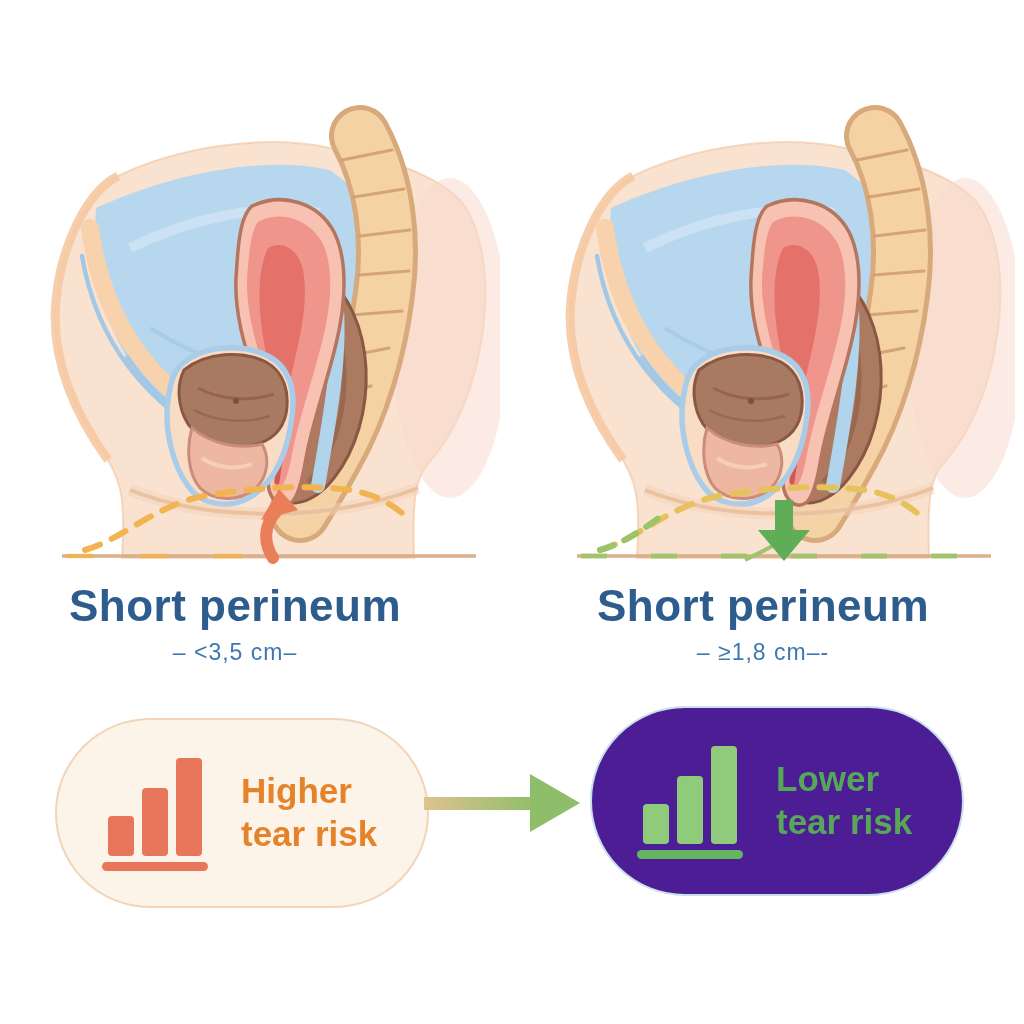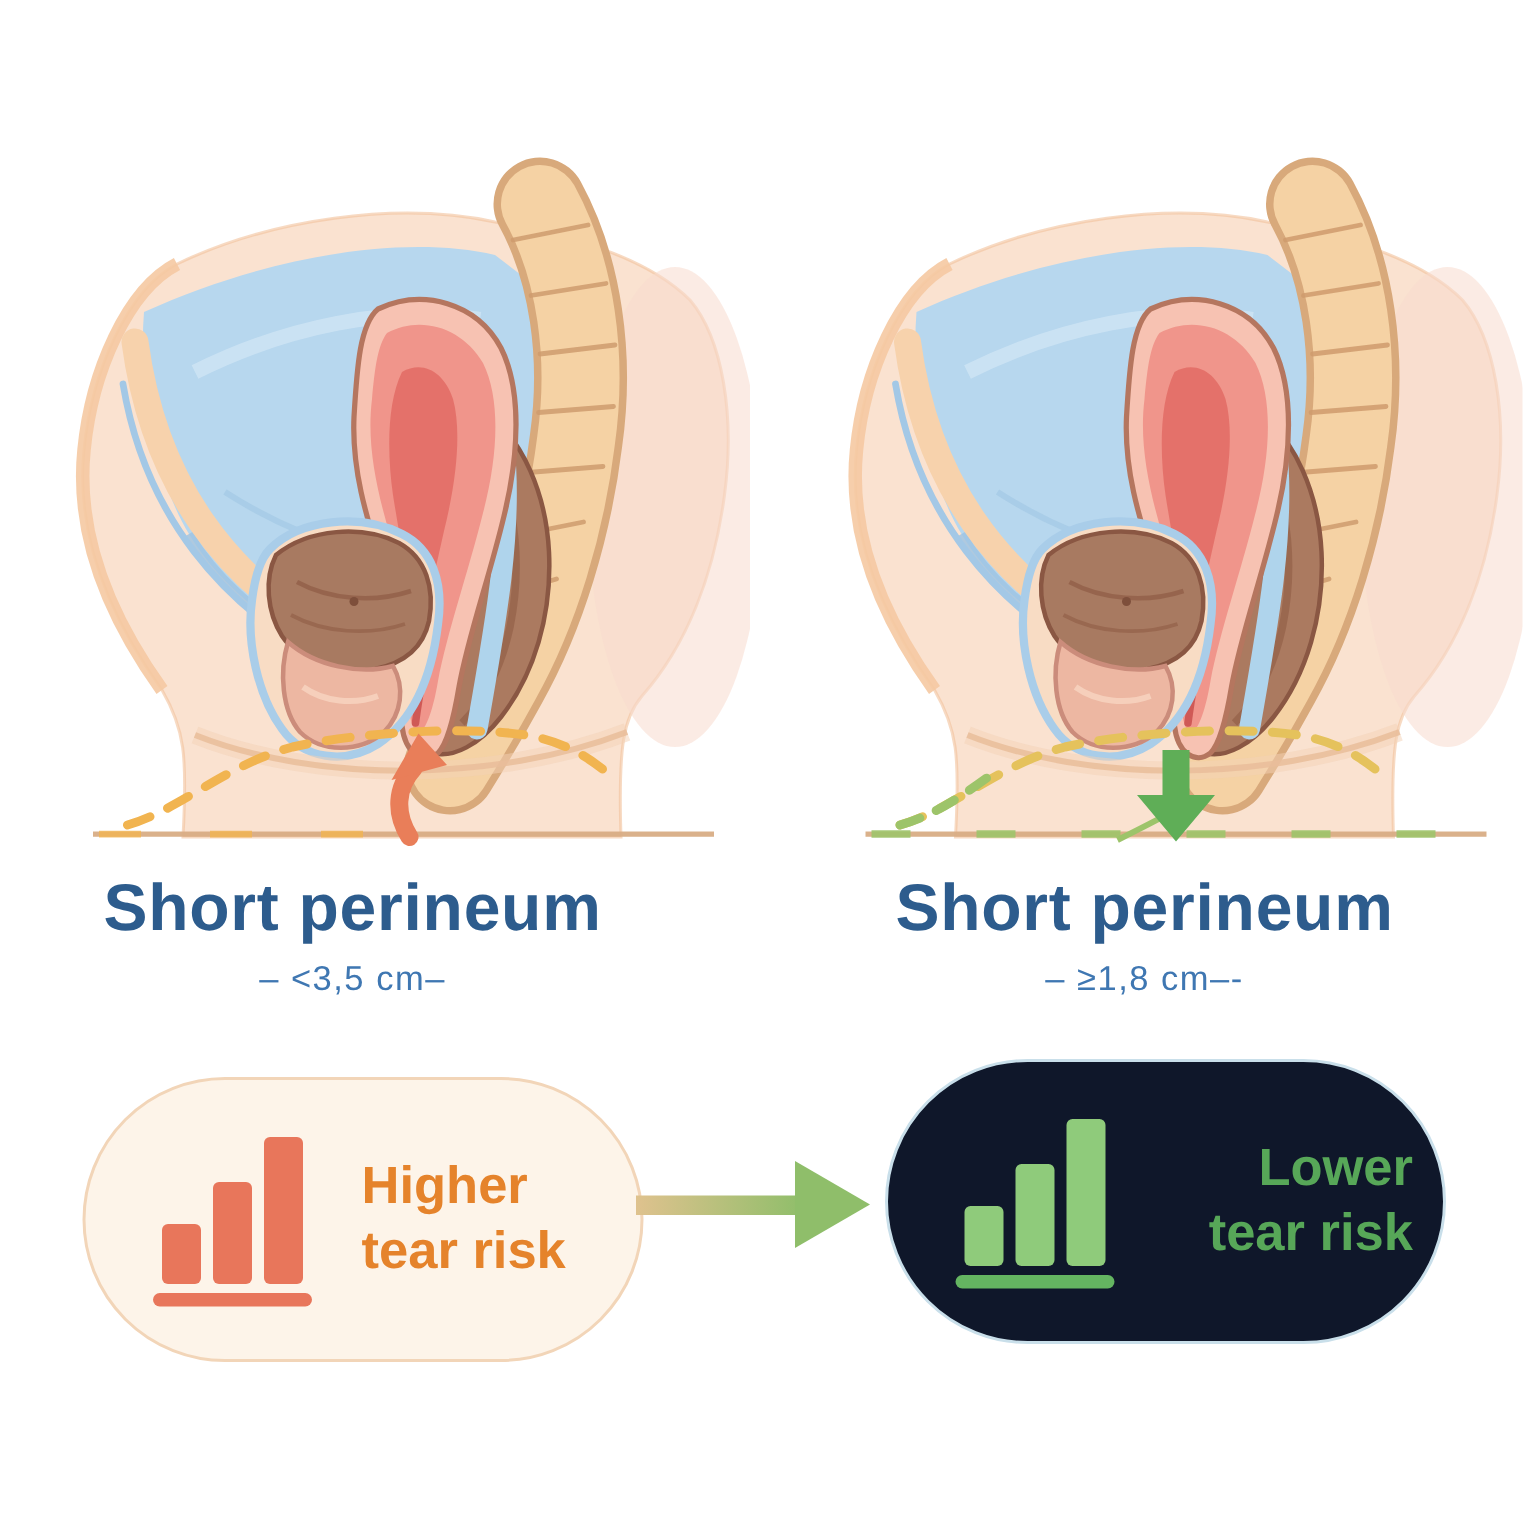--- a/index.html
+++ b/index.html
@@ -153,21 +153,21 @@
     <defs>
       <linearGradient id="cgrad" x1="0" y1="0" x2="1" y2="0">
         <stop id="cstop0" offset="0" stop-color="#DFC28E"></stop>
         <stop id="cstop1" offset="1" stop-color="#8FBE6A"></stop>
       </linearGradient>
     </defs>
     <rect x="0" y="29" width="112" height="13" fill="url(#cgrad)"></rect>
     <polygon id="connector-head" points="106,6 156,35 106,64" fill="#8FBE6A"></polygon>
   </svg>
 
-  <div id="badge-1" class="badge" style="background: #0f172a; border-color: rgb(201, 223, 234); text-align: right;">
+  <div id="badge-1" class="badge" style="background: #4c1d95; border-color: rgb(201, 223, 234);">
     <svg class="badge-icon" viewBox="0 0 112 126">
       <rect class="bar" x="6" y="66" width="26" height="40" rx="4" fill="#8FCB7B"></rect>
       <rect class="bar" x="40" y="38" width="26" height="68" rx="4" fill="#8FCB7B"></rect>
       <rect class="bar" x="74" y="8" width="26" height="98" rx="4" fill="#8FCB7B"></rect>
       <rect class="bar-base" x="0" y="112" width="106" height="9" rx="4.5" fill="#64B561"></rect>
     </svg>
     <div class="badge-label" style="color: rgb(87, 167, 88);">Lower tear risk</div>
   </div>
 
 </div>

